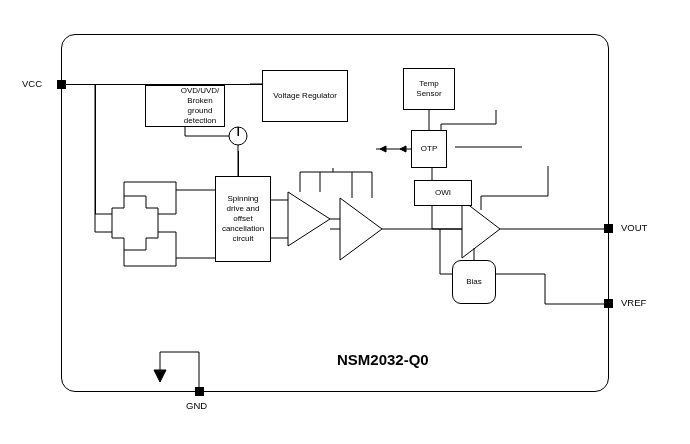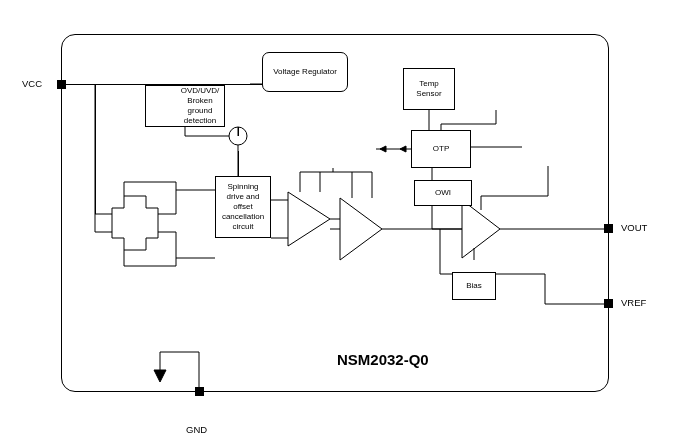--- a/index.html
+++ b/index.html
@@ -191,59 +191,59 @@
       <path d="M185,85 L185,85"></path>
     </g>
   </svg>
 
   <div class="box" style="left:145px; top:85px; width:80px; height:42px;padding-left:31px;">
     <span class="boxlabel">OVD/UVD/
 Broken ground
 detection</span>
   </div>
 
-  <div class="box" style="left:262px; top:52px; width:86px; height:40px;border-radius:7px;">
+  <div class="box" style="left:262px; top:70px; width:86px; height:52px;">
     <span class="boxlabel">Voltage Regulator</span>
   </div>
 
   <div class="box" style="left:403px; top:68px; width:52px; height:42px;">
     <span class="boxlabel">Temp
 Sensor</span>
   </div>
 
 
 
-  <div class="box" style="left:411px; top:130px; width:60px; height:38px;">
+  <div class="box" style="left:411px; top:130px; width:36px; height:38px;">
     <span class="boxlabel">OTP</span>
   </div>
 
 
   <div class="box" style="left:414px; top:180px; width:58px; height:26px;">
     <span class="boxlabel">OWI</span>
   </div>
 
-  <div class="box" style="left:215px; top:176px; width:56px; height:62px;justify-content:center;">
+  <div class="box" style="left:215px; top:176px; width:56px; height:86px;justify-content:center;">
     <span class="boxlabel">Spinning
 drive and
 offset
 cancellation
 circuit</span>
   </div>
 
-  <div class="box" style="left:452px; top:272px; width:44px; height:28px;">
+  <div class="box" style="left:452px; top:260px; width:44px; height:44px;border-radius:9px;">
     <span class="boxlabel">Bias</span>
   </div>
 
   <div class="pin" style="left:57px; top:80px;"></div>
   <div class="pinlabel" style="left:22px; top:78px;">VCC</div>
 
   <div class="pin" style="left:604px; top:224px;"></div>
   <div class="pinlabel" style="left:621px; top:222px;">VOUT</div>
 
   <div class="pin" style="left:604px; top:299px;"></div>
   <div class="pinlabel" style="left:621px; top:297px;">VREF</div>
 
   <div class="pin" style="left:195px; top:387px;"></div>
-  <div class="pinlabel" style="left:186px; top:424px;">GND</div>
+  <div class="pinlabel" style="left:186px; top:400px;">GND</div>
 
   <div class="title" style="left:305px; top:351px;margin-left:32px;">NSM2032-Q0</div>
 
 </div>
 
 </body></html>

